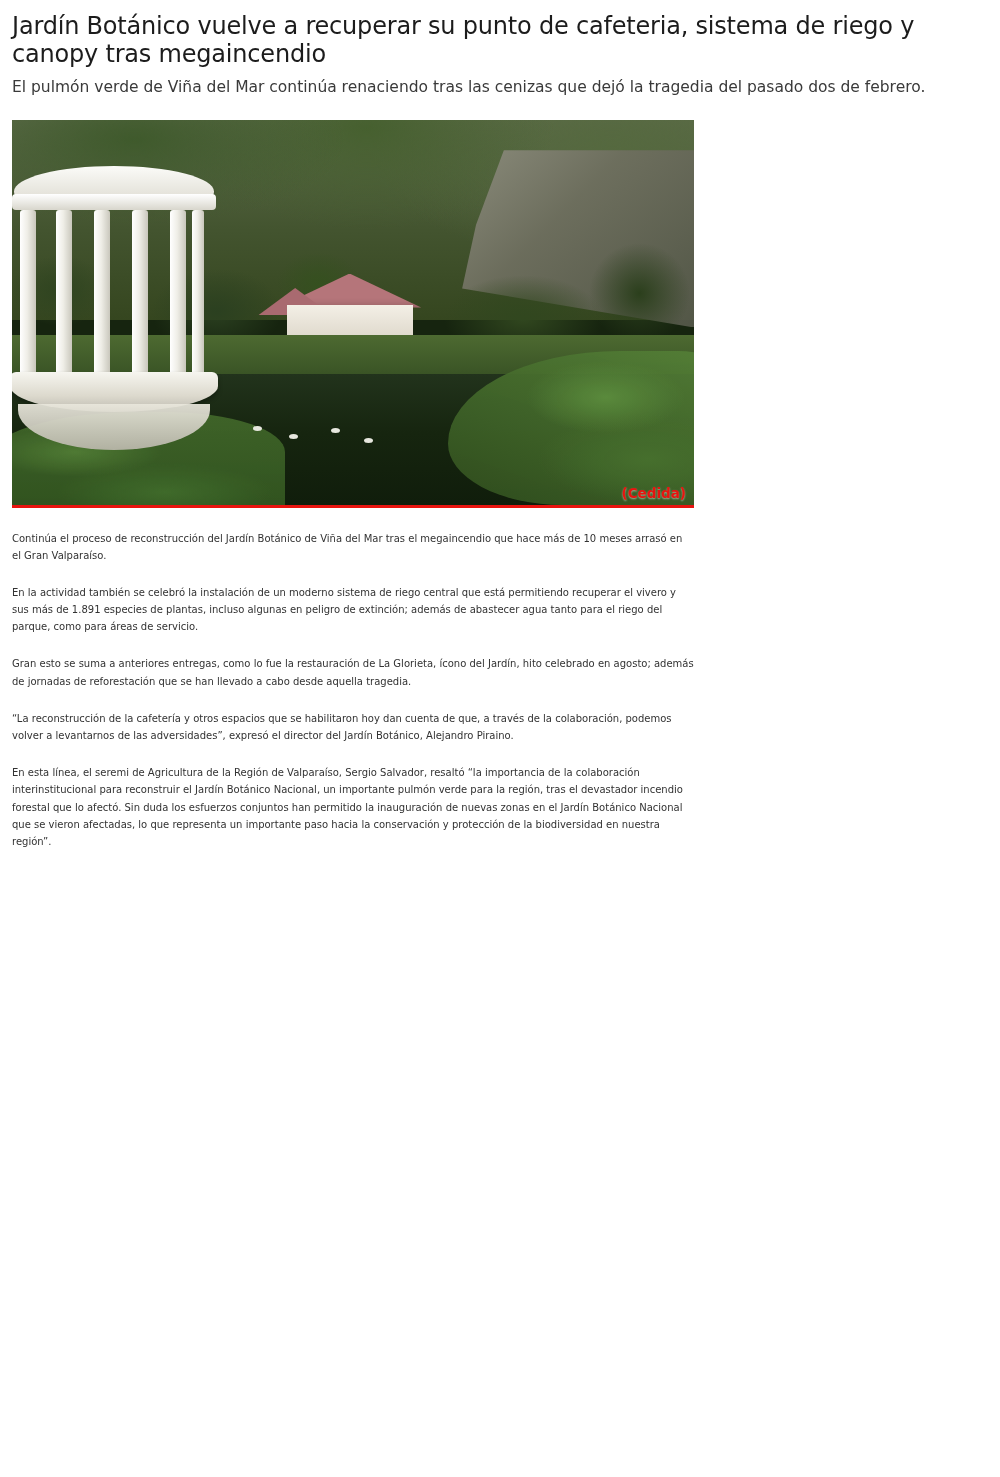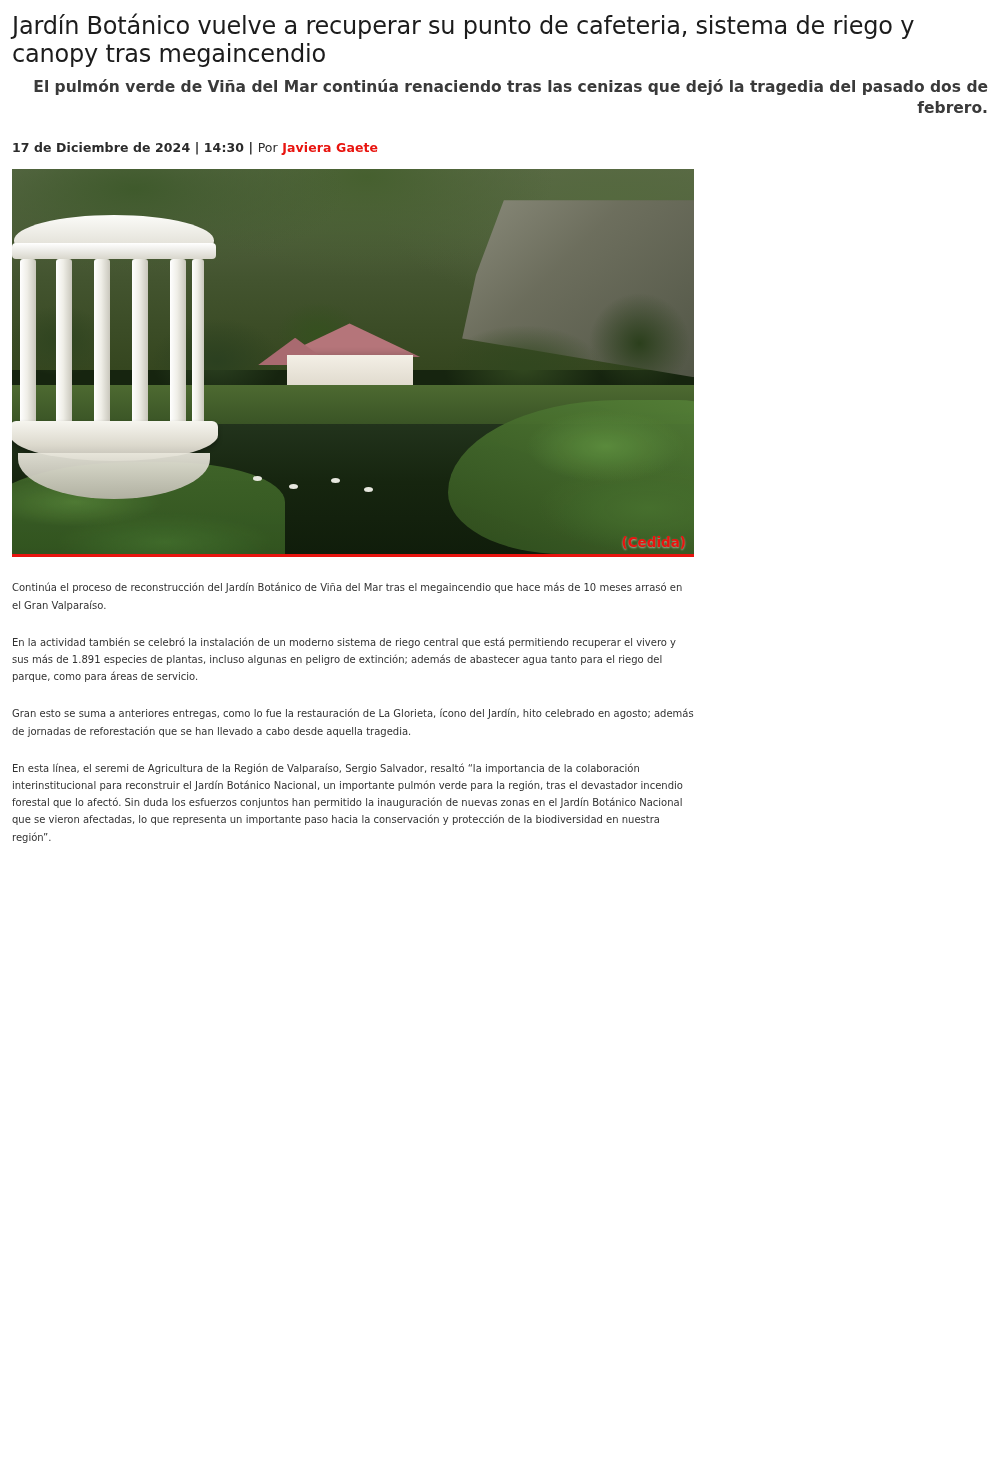--- a/index.html
+++ b/index.html
@@ -27,22 +27,21 @@
     font-weight: 400;
     color: #1c1c1c;
     margin: 4px 0 8px 0;
     letter-spacing: -0.2px;
   }
   .standfirst {
     font-size: 15.5px;
     line-height: 1.35;
     color: #3a3a3a;
     margin: 0 0 22px 0;
-    font-weight: 700;
-    text-align: right;
+    font-weight: 400;
   }
   .byline {
     font-size: 12.5px;
     font-weight: bold;
     color: #2b2b2b;
     margin: 0 0 14px 0;
     letter-spacing: 0.1px;
   }
   .byline .sep { font-weight: bold; color: #2b2b2b; }
   .byline .by-label { font-weight: normal; color: #2b2b2b; }
@@ -211,28 +210,20 @@
 </style>
 </head>
 <body>
 
 <div class="page">
 
   <h1 class="headline">Jardín Botánico vuelve a recuperar su punto de cafeteria, sistema de riego y canopy tras megaincendio</h1>
 
   <p class="standfirst">El pulmón verde de Viña del Mar continúa renaciendo tras las cenizas que dejó la tragedia del pasado dos de febrero.</p>
 
-  <div class="byline">
-    <span>17 de Diciembre de 2024</span>
-    <span class="sep">|</span>
-    <span>14:30</span>
-    <span class="sep">|</span>
-    <span class="by-label">Por</span>
-    <span class="author">Javiera Gaete</span>
-  </div>
 
   <figure class="figure">
     <div class="photo">
       <div class="ph-sky"></div>
       <div class="ph-hill"></div>
       <div class="ph-cliff"></div>
       <div class="ph-trees"></div>
       <div class="ph-house">
         <div class="roof"></div>
         <div class="roof2"></div>
@@ -264,16 +255,17 @@
         <div class="skirt"></div>
       </div>
       <span class="credit">(Cedida)</span>
     </div>
   </figure>
 
   <div class="article-body">
     <p>Continúa el proceso de reconstrucción del Jardín Botánico de Viña del Mar tras el megaincendio que hace más de 10 meses arrasó en el Gran Valparaíso.</p>
     <p>En la actividad también se celebró la instalación de un moderno sistema de riego central que está permitiendo recuperar el vivero y sus más de 1.891 especies de plantas, incluso algunas en peligro de extinción; además de abastecer agua tanto para el riego del parque, como para áreas de servicio.</p>
     <p>Gran esto se suma a anteriores entregas, como lo fue la restauración de La Glorieta, ícono del Jardín, hito celebrado en agosto; además de jornadas de reforestación que se han llevado a cabo desde aquella tragedia.</p>
+    <p>“La reconstrucción de la cafetería y otros espacios que se habilitaron hoy dan cuenta de que, a través de la colaboración, podemos volver a levantarnos de las adversidades”, expresó el director del Jardín Botánico, Alejandro Piraino.</p>
     <p>En esta línea, el seremi de Agricultura de la Región de Valparaíso, Sergio Salvador, resaltó “la importancia de la colaboración interinstitucional para reconstruir el Jardín Botánico Nacional, un importante pulmón verde para la región, tras el devastador incendio forestal que lo afectó. Sin duda los esfuerzos conjuntos han permitido la inauguración de nuevas zonas en el Jardín Botánico Nacional que se vieron afectadas, lo que representa un importante paso hacia la conservación y protección de la biodiversidad en nuestra región”.</p>
   </div>
 
 </div>
 
 </body></html>

